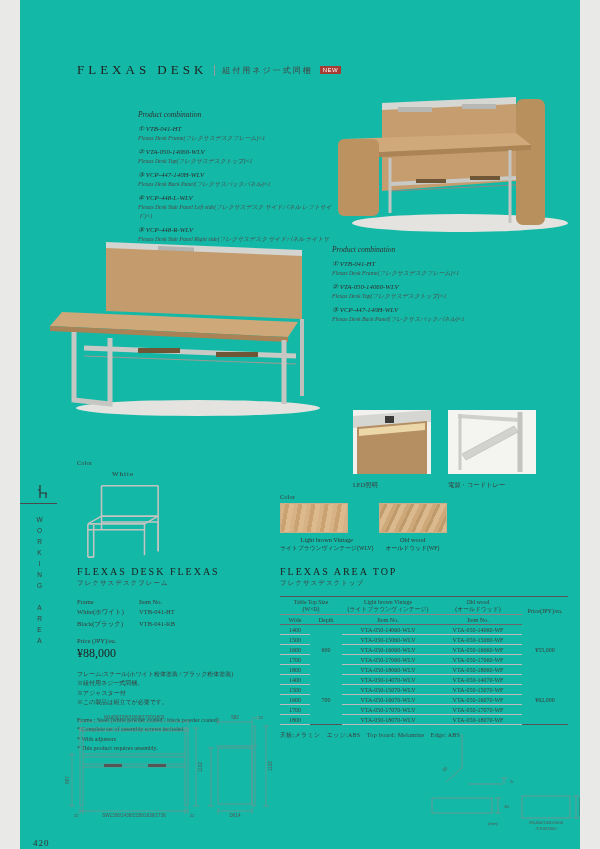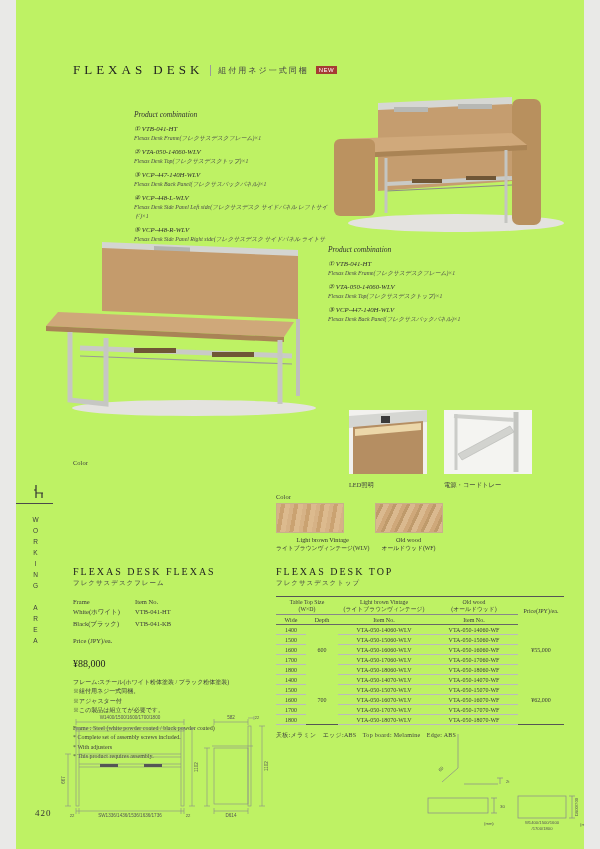--- a/index.html
+++ b/index.html
@@ -1,30 +1,30 @@
 <!DOCTYPE html>
 <html><head>
 <meta charset="utf-8">
 <style>
   html,body{margin:0;padding:0;background:#e9e9e7;}
-  .page{position:relative;width:560px;height:849px;margin:0 auto;background:#bef264;
-        font-family:"Liberation Serif",serif;color:#3b3b3b;overflow:hidden;padding-left:8px;}
+  .page{position:relative;width:560px;height:849px;margin:0 auto;background:#14b8a6;
+        font-family:"Liberation Serif",serif;color:#3b3b3b;overflow:hidden;}
   .abs{position:absolute;}
   
   .header{left:57px;top:62px;display:flex;align-items:center;gap:7px;}
   .hdr-title{font-size:13px;letter-spacing:4px;color:#1f1f1f;}
   .hdr-div{width:1px;height:11px;background:#9a9a9a;}
   .hdr-sub{font-size:8px;letter-spacing:2px;color:#444;}
   .badge{background:#a63c33;color:#fff;font-size:6px;padding:1px 3px;letter-spacing:.5px;
          font-family:"Liberation Sans",sans-serif;}
   
   .side-rule{left:0;top:503px;width:37px;height:1px;background:#4a4a4a;}
   .side-text{left:16px;top:516px;writing-mode:vertical-rl;text-orientation:upright;
              font-size:6.5px;letter-spacing:4px;color:#3d3d3d;font-family:"Liberation Sans",sans-serif;}
-  .pagenum{left:13px;top:808px;font-size:9px;letter-spacing:1px;color:#333;margin-left:6px;}
+  .pagenum{left:13px;top:838px;font-size:9px;letter-spacing:1px;color:#333;}
   
   .combo{width:195px;font-style:italic;}
   .combo-title{font-size:7.5px;color:#333;margin-bottom:6px;}
   .combo-item{margin-bottom:5px;}
   .combo-code{font-size:6.8px;color:#2e2e2e;}
   .combo-desc{font-size:5.8px;color:#4a4a4a;margin-top:1px;}
   
   .mini-label{font-size:6.5px;color:#3c3c3c;}
   .feature-label{font-size:6.3px;color:#3c3c3c;margin-top:3px;}
   .colorname{font-size:7px;text-align:center;color:#333;letter-spacing:1px;}
@@ -34,21 +34,21 @@
   .sw-cap-en{font-size:6.3px;text-align:center;margin-top:3px;color:#333;}
   .sw-cap-jp{font-size:5.8px;text-align:center;margin-top:1px;color:#333;}
   
   .sec-title{font-size:10px;letter-spacing:2px;color:#1f1f1f;}
   .sec-sub{font-size:6.5px;letter-spacing:1px;color:#444;margin-top:2px;}
   
   .frame-spec{font-size:6.5px;margin-top:10px;}
   .frame-spec .row{display:flex;margin-bottom:3px;}
   .frame-spec .c1{width:62px;}
   .price-label{font-size:6.5px;margin-top:8px;}
-  .price-val{font-size:10px;color:#222;margin-top:14px;}
+  .price-val{font-size:12px;color:#222;margin-top:2px;}
   .notes{font-size:6px;line-height:1.55;margin-top:9px;color:#3d3d3d;}
   .notes div{white-space:nowrap;}
   
   .top-table{border-collapse:collapse;width:288px;border-top:1.4px solid #555;
              border-bottom:1px solid #555;font-size:6px;table-layout:fixed;}
   .top-table th,.top-table td{padding:1.5px 1px;text-align:center;font-weight:normal;color:#3b3b3b;}
   .top-table .grp{border-bottom:.6px solid #888;font-size:5.8px;line-height:1.25;}
   .top-table thead tr:last-child th{border-bottom:.8px solid #666;}
   .top-table tbody td{border-bottom:.5px solid #bbb;}
   .top-table tbody td.depth,.top-table tbody td.price{border-bottom:none;}
@@ -166,20 +166,31 @@
       <rect x="0" y="0" width="88" height="64" fill="#f4f4f1"></rect>
       <line x1="72" y1="2" x2="72" y2="62" stroke="#c3c4c0" stroke-width="5"></line>
       <line x1="10" y1="6" x2="70" y2="10" stroke="#cfd0cc" stroke-width="4"></line>
       <line x1="12" y1="4" x2="12" y2="60" stroke="#cbccc8" stroke-width="3"></line>
       <polygon points="14,44 66,16 70,22 18,50" fill="#d2d3cf" stroke="#b4b5b1" stroke-width="0.6"></polygon>
     </svg>
     <div class="feature-label">電源・コードトレー</div>
   </div>
 
   <div class="abs mini-label" style="left:57px;top:459px;">Color</div>
+  <div class="abs" style="left:62px;top:470px;width:82px;">
+    <div class="colorname">White</div>
+    <svg width="82" height="84" viewBox="0 0 84 84">
+      <g stroke="#c3c3c1" stroke-width="1.6" fill="none">
+        <path d="M20 7 H78 M20 7 V52 M78 7 V74"></path>
+        <path d="M20 38 H78 M6 46 H64 M20 38 L6 46 M78 38 L64 46"></path>
+        <path d="M20 44 H78 M6 52 H64"></path>
+        <path d="M6 46 V80 M12 47 V80 M6 80 H12 M64 46 V78 M78 44 V74"></path>
+      </g>
+    </svg>
+  </div>
 
   <div class="abs mini-label" style="left:260px;top:493px;">Color</div>
   <div class="abs" style="left:260px;top:503px;display:flex;gap:5px;">
     <div>
       <div class="swatch sw-wlv"></div>
       <div class="sw-cap-en">Light brown Vintage</div>
       <div class="sw-cap-jp">ライトブラウンヴィンテージ(WLV)</div>
     </div>
     <div>
       <div class="swatch sw-wf"></div>
@@ -215,21 +226,21 @@
     </div>
     <div class="notes">
       <div>Frame : Steel (white powder coated / black powder coated)</div>
       <div>* Complete set of assembly screws included.</div>
       <div>* With adjusters</div>
       <div>* This product requires assembly.</div>
     </div>
   </div>
 
   <div class="abs" style="left:260px;top:566px;width:290px;">
-    <div class="sec-title">FLEXAS DESK TOP</div>
+    <div class="sec-title">FLEXAS AREA TOP</div>
     <div class="sec-sub">フレクサスデスクトップ</div>
     <table class="top-table" style="margin-top:8px;">
       <colgroup>
           <col class="c-wide">
           <col class="c-depth">
           <col class="c-wlv">
           <col class="c-wf">
           <col class="c-price">
         </colgroup>
       <thead>

